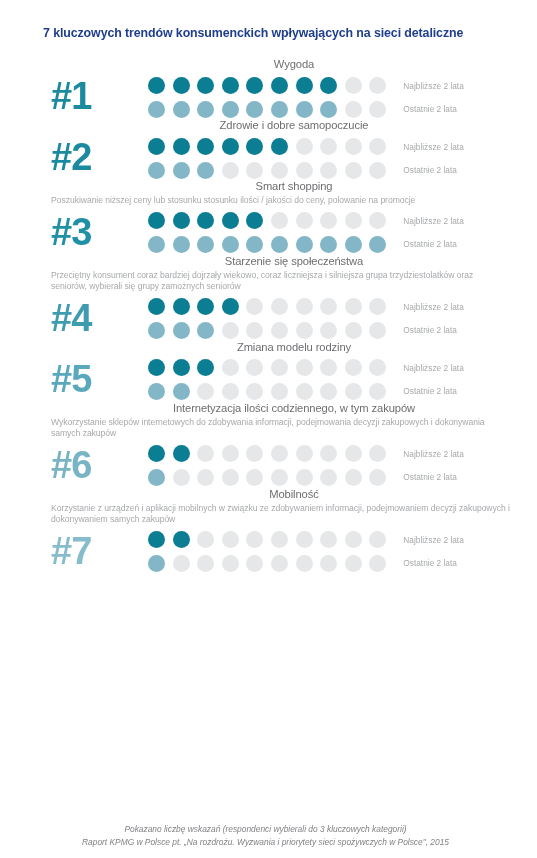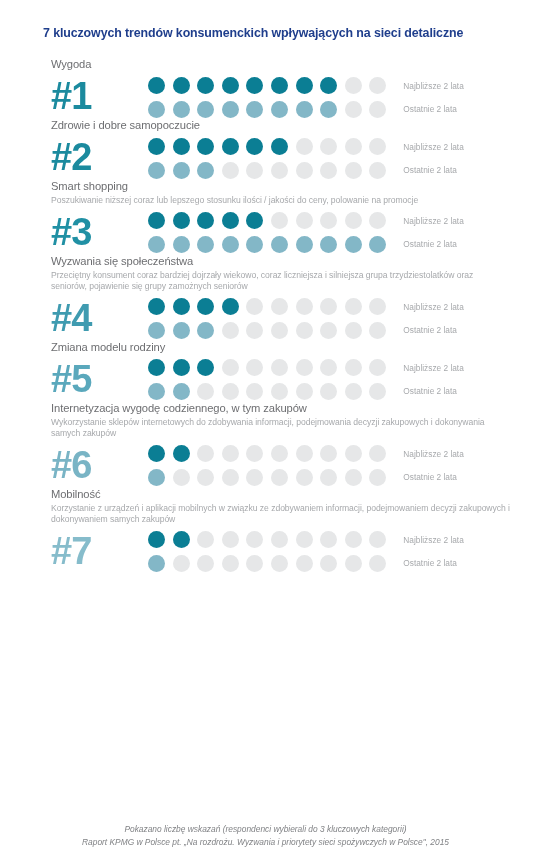--- a/index.html
+++ b/index.html
@@ -36,20 +36,21 @@
     box-sizing:border-box;
   }
 
   .trend-title{
     font-size:11.2px;
     color:#6d6e71;
     line-height:13px;
     letter-spacing:-0.1px;
     margin:0 0 2px 0;
     font-weight:normal;
+    text-align:center;
   }
   .trend-desc{
     font-size:8.6px;
     color:#a7a9ac;
     line-height:11.5px;
     letter-spacing:-0.05px;
     margin:0;
     max-width:460px;
   }
 
@@ -192,21 +193,21 @@
             </div>
           </div>
           <div class="legend">
             <div class="legend-label">Najbliższe 2 lata</div>
             <div class="legend-label">Ostatnie 2 lata</div>
           </div>
         </div>
       </div>
       <div class="trend">
         <div class="trend-title">Smart shopping</div>
-        <div class="trend-desc">Poszukiwanie niższej coraz lub lepszego stosunku ilości / jakości do ceny, polowanie na promocje</div>
+        <div class="trend-desc">Poszukiwanie niższej ceny lub stosunku stosunku ilości / jakości do ceny, polowanie na promocje</div>
         <div class="trend-body">
           <div class="rank" style="color: rgb(32, 144, 164);">#3</div>
           <div class="dotgrid">
             <div class="dotrow">
               <span class="dot on-near"></span>
               <span class="dot on-near"></span>
               <span class="dot on-near"></span>
               <span class="dot on-near"></span>
               <span class="dot on-near"></span>
               <span class="dot"></span>
@@ -228,22 +229,22 @@
               <span class="dot on-past"></span>
             </div>
           </div>
           <div class="legend">
             <div class="legend-label">Najbliższe 2 lata</div>
             <div class="legend-label">Ostatnie 2 lata</div>
           </div>
         </div>
       </div>
       <div class="trend">
-        <div class="trend-title">Wyzwania się społeczeństwa</div>
-        <div class="trend-desc">Przeciętny konsument coraz bardziej dojrzały wiekowo, coraz liczniejsza i silniejsza grupa trzydziestolatków oraz seniorów, pojawienie się grupy zamożnych seniorów</div>
+        <div class="trend-title">Starzenie się społeczeństwa</div>
+        <div class="trend-desc">Przeciętny konsument coraz bardziej dojrzały wiekowo, coraz liczniejsza i silniejsza grupa trzydziestolatków oraz seniorów, wybierali się grupy zamożnych seniorów</div>
         <div class="trend-body">
           <div class="rank" style="color: rgb(63, 155, 176);">#4</div>
           <div class="dotgrid">
             <div class="dotrow">
               <span class="dot on-near"></span>
               <span class="dot on-near"></span>
               <span class="dot on-near"></span>
               <span class="dot on-near"></span>
               <span class="dot"></span>
               <span class="dot"></span>
@@ -301,21 +302,21 @@
               <span class="dot"></span>
             </div>
           </div>
           <div class="legend">
             <div class="legend-label">Najbliższe 2 lata</div>
             <div class="legend-label">Ostatnie 2 lata</div>
           </div>
         </div>
       </div>
       <div class="trend">
-        <div class="trend-title">Internetyzacja wygodę codziennego, w tym zakupów</div>
+        <div class="trend-title">Internetyzacja ilości codziennego, w tym zakupów</div>
         <div class="trend-desc">Wykorzystanie sklepów internetowych do zdobywania informacji, podejmowania decyzji zakupowych i dokonywania samych zakupów</div>
         <div class="trend-body">
           <div class="rank" style="color: rgb(121, 180, 197);">#6</div>
           <div class="dotgrid">
             <div class="dotrow">
               <span class="dot on-near"></span>
               <span class="dot on-near"></span>
               <span class="dot"></span>
               <span class="dot"></span>
               <span class="dot"></span>

